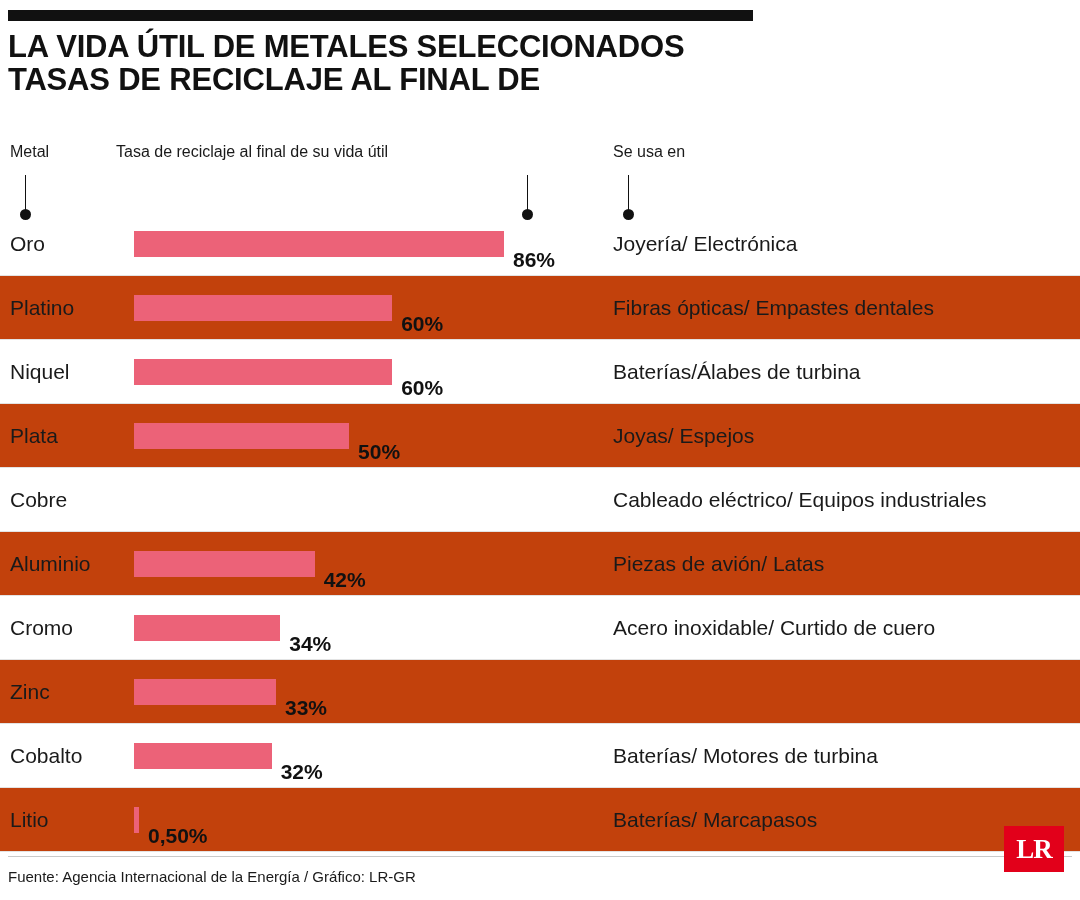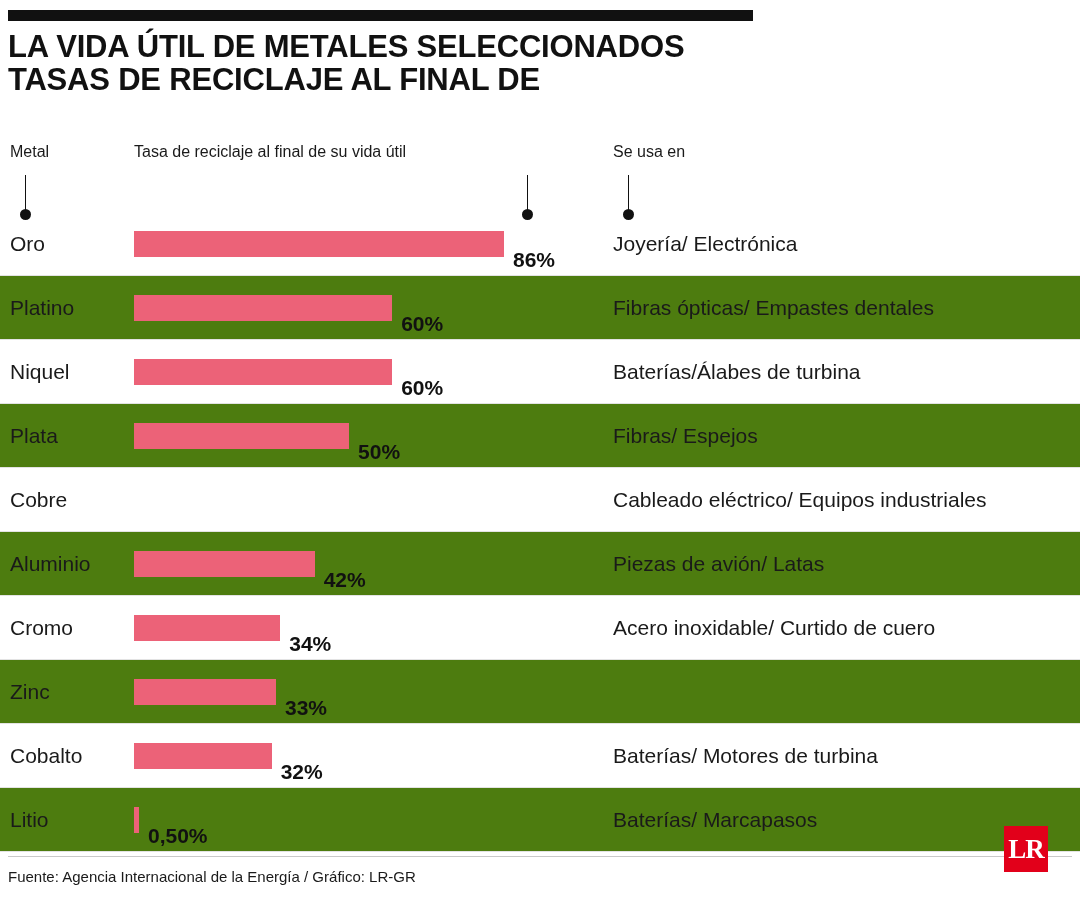--- a/index.html
+++ b/index.html
@@ -49,21 +49,21 @@
 
   
   .col-head {
     position: absolute;
     font-size: 16px;
     color: #1a1a1a;
     font-weight: normal;
     white-space: nowrap;
   }
   .col-head.metal   { left: 10px;  top: 143px; }
-  .col-head.rate    { left: 134px; top: 143px; }
+  .col-head.rate    { left: 116px; top: 143px; }
   .col-head.usedin  { left: 613px; top: 143px; }
 
   
   .leader {
     position: absolute;
     width: 1px;
     background: #111111;
   }
   .leader.metal  { left: 25px;  top: 175px; height: 42px; }
   .leader.rate   { left: 527px; top: 175px; height: 42px; }
@@ -85,21 +85,21 @@
     left: 0;
     top: 212px;
     width: 1080px;
   }
   .row {
     position: relative;
     height: 64px;
     border-bottom: 1px solid #e3e3e3;
     box-sizing: border-box;
   }
-  .row.alt { background: #4d7c0f; }
+  .row.alt { background: #c2410c; }
   .row:first-child { border-top: 1px solid transparent; }
 
   .metal-label {
     position: absolute;
     left: 10px;
     top: 50%;
     transform: translateY(-50%);
     font-size: 21px;
     color: #1a1a1a;
     white-space: nowrap;
@@ -149,21 +149,21 @@
     position: absolute;
     left: 8px;
     top: 868px;
     font-size: 15px;
     color: #1a1a1a;
   }
   .logo {
     position: absolute;
     left: 1004px;
     top: 826px;
-    width: 44px;
+    width: 60px;
     height: 46px;
     background: #e2001a;
     color: #ffffff;
     font-weight: bold;
     font-size: 27px;
     font-family: "Liberation Serif", serif;
     display: flex;
     align-items: center;
     justify-content: center;
     letter-spacing: -1px;
@@ -216,21 +216,21 @@
           <div class="bar-value">60%</div>
         </div>
         <div class="usage">Baterías/Álabes de turbina</div>
       </div>
       <div class="row alt">
         <div class="metal-label">Plata</div>
         <div class="bar-wrap">
           <div class="bar" style="width: 215.116px; background: rgb(236, 98, 120);"></div>
           <div class="bar-value">50%</div>
         </div>
-        <div class="usage">Fibras/ Espejos</div>
+        <div class="usage">Joyas/ Espejos</div>
       </div>
       <div class="row">
         <div class="metal-label">Cobre</div>
         <div class="usage">Cableado eléctrico/ Equipos industriales</div>
       </div>
       <div class="row alt">
         <div class="metal-label">Aluminio</div>
         <div class="bar-wrap">
           <div class="bar" style="width: 180.698px; background: rgb(236, 98, 120);"></div>
           <div class="bar-value">42%</div>

